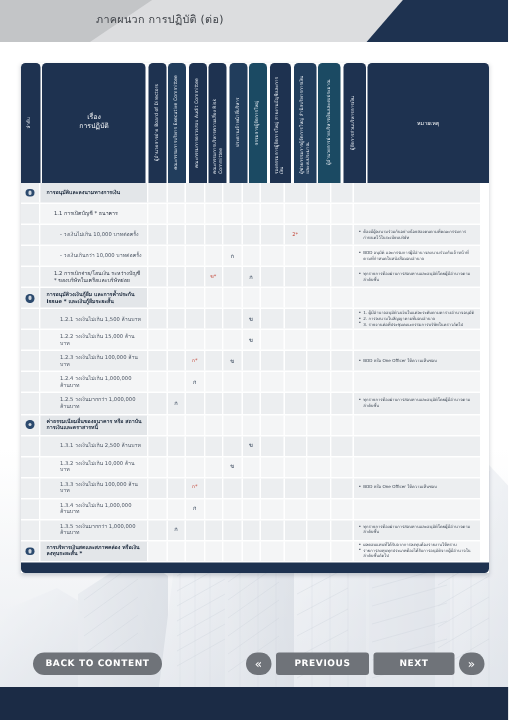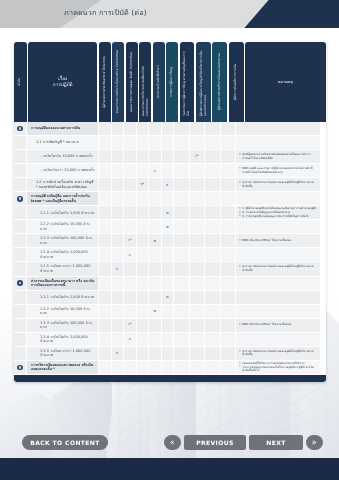--- a/index.html
+++ b/index.html
@@ -221,21 +221,21 @@
 </style>
 </head>
 <body>
 
 <div id="page">
 
   <div class="topband">
     <div class="topband-grey"></div>
     <div class="topband-light"></div>
     <div class="topband-navy"></div>
-    <div class="topband-title">ภาคผนวก การเปิบัติ (ต่อ)</div>
+    <div class="topband-title">ภาคผนวก การปฏิบัติ (ต่อ)</div>
   </div>
 
   <div class="bgphoto">
     <svg width="339" height="158" viewBox="0 0 339 158">
       <defs>
         <linearGradient id="sky" x1="0" y1="0" x2="0" y2="1">
           <stop offset="0%" stop-color="#ffffff"></stop>
           <stop offset="100%" stop-color="#dfe3e9"></stop>
         </linearGradient>
         <linearGradient id="gl" x1="0" y1="0" x2="1" y2="1">

